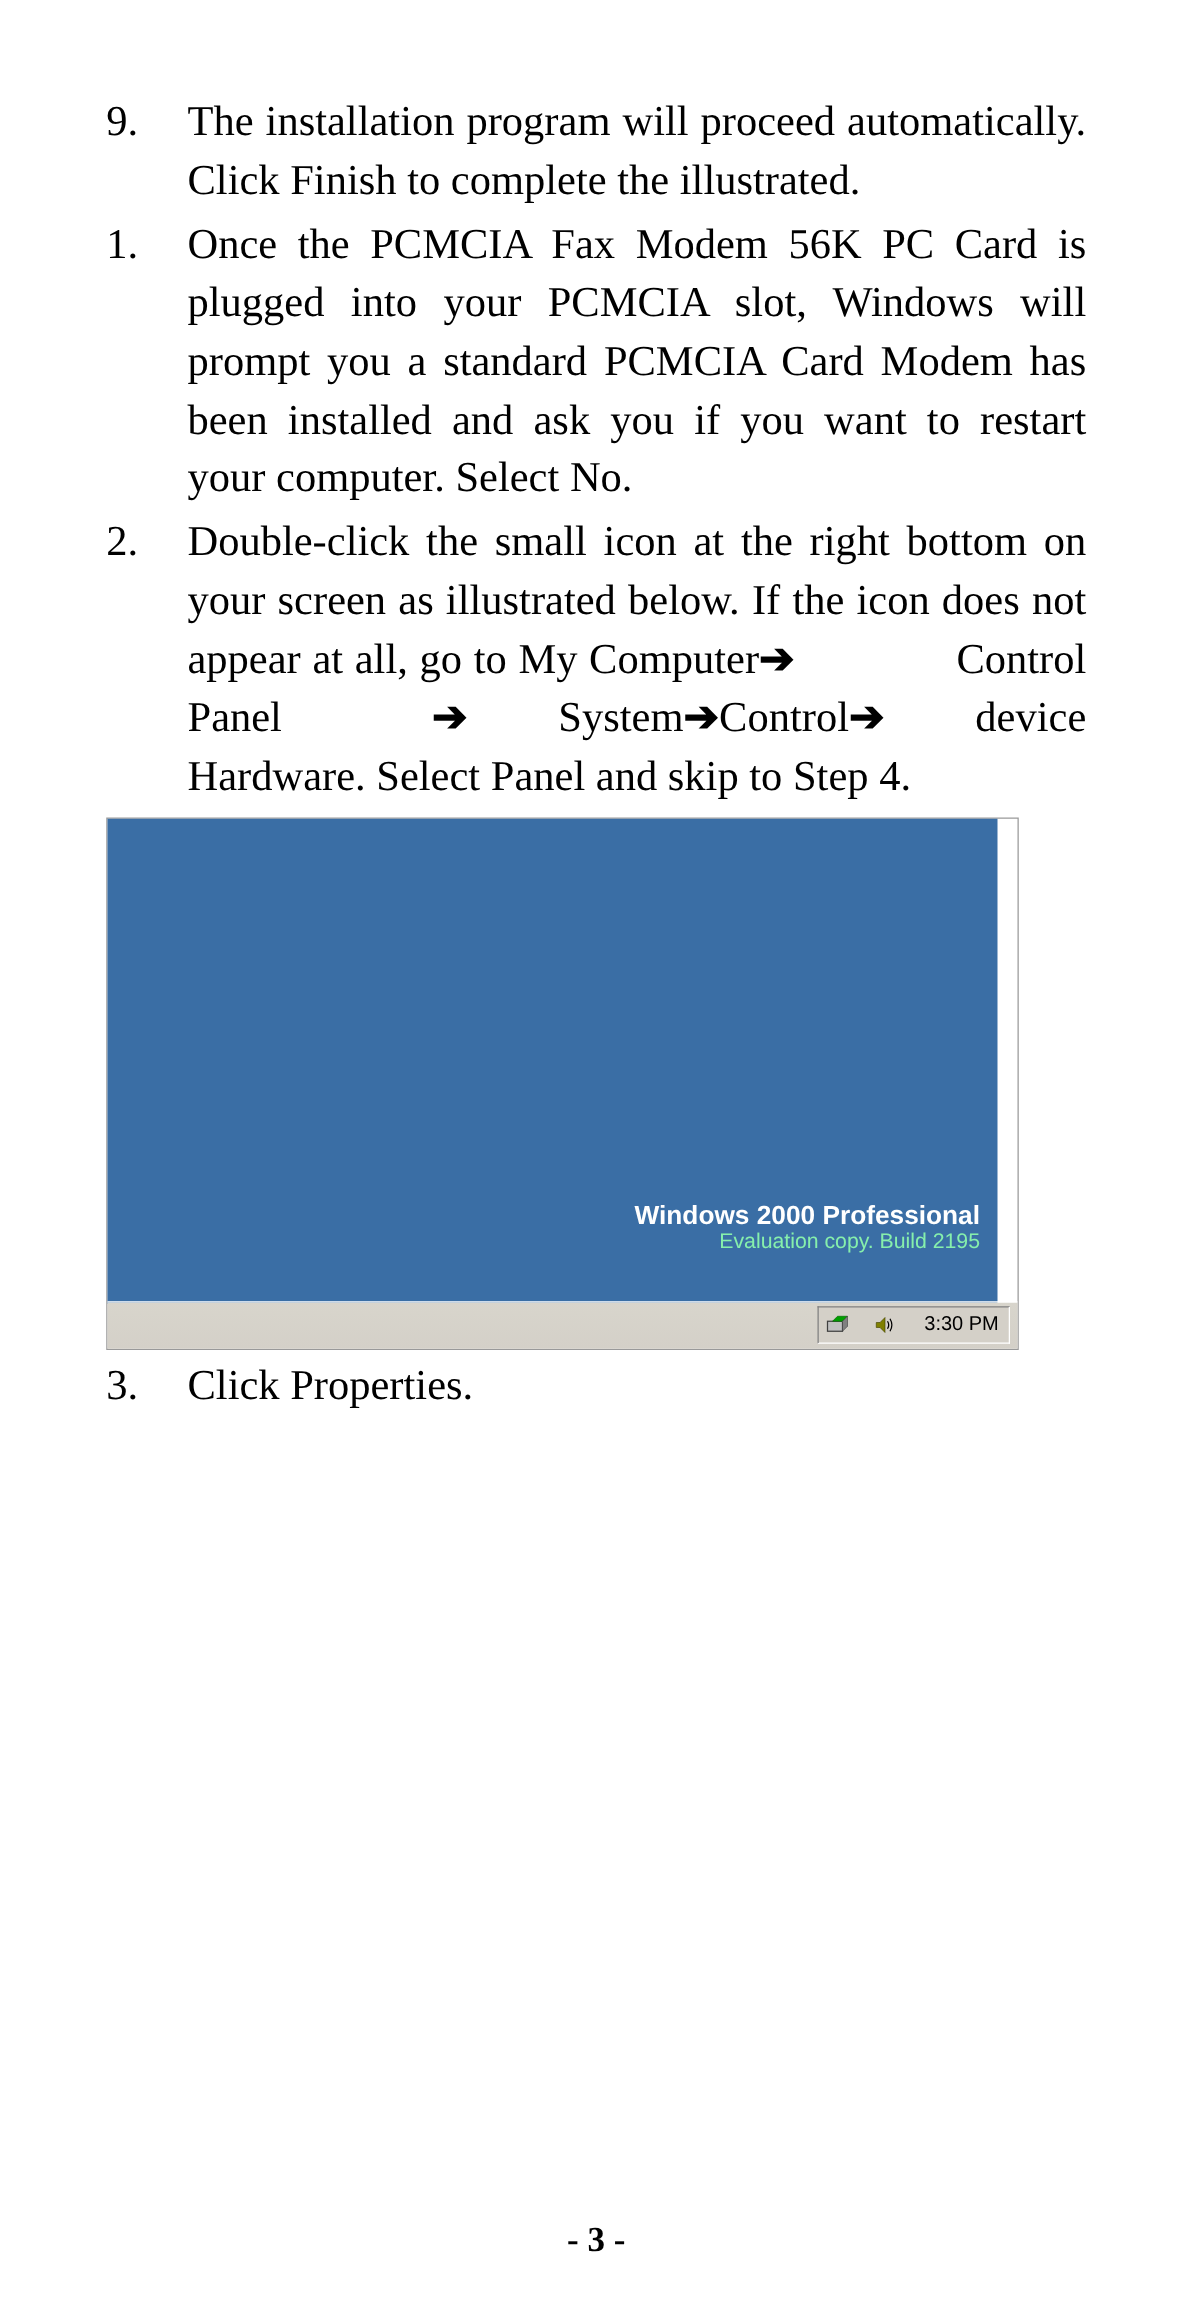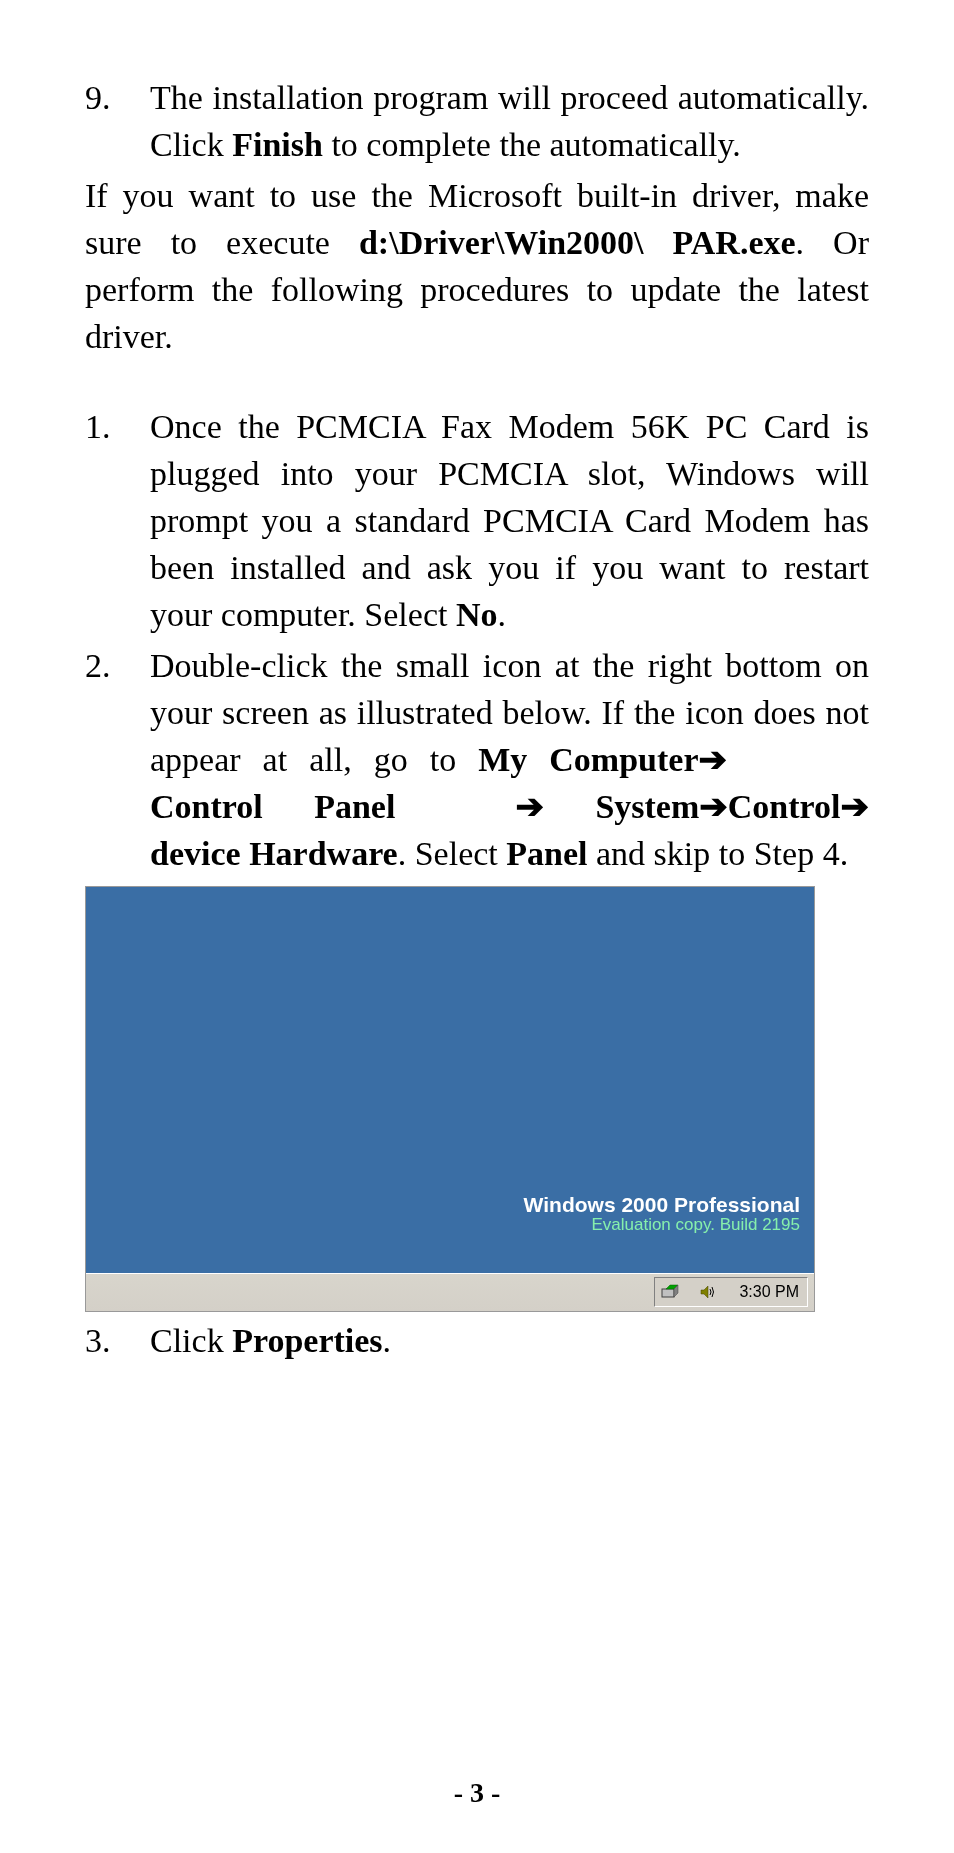--- a/index.html
+++ b/index.html
@@ -39,38 +39,38 @@
     margin-top: 20px;
     margin-bottom: 18px;
   }
   .para {
     font-size: 34px;
     line-height: 1.38;
     text-align: justify;
     margin-bottom: 44px;
   }
   .bold {
-    font-weight: bold;
+    font-weight: normal;
   }
   .arrow {
     font-weight: bold;
   }
   .screenshot {
     margin-left: 0px;
     margin-top: 8px;
     width: 730px;
     height: 426px;
     position: relative;
     border: 1px solid #999;
   }
   .desktop-bg {
     position: absolute;
     top: 0;
     left: 0;
-    right: 0;
+    right: 16px;
     height: 388px;
     background: #3a6ea5;
   }
   .watermark-title {
     position: absolute;
     right: 14px;
     bottom: 58px;
     color: #ffffff;
     font-family: Tahoma, Arial, sans-serif;
     font-weight: bold;
@@ -140,28 +140,25 @@
   }
 </style>
 </head>
 <body>
 
 <div class="content">
 
   <div class="list-item">
     <div class="list-num">9.</div>
     <div class="list-text">
-      <span>The installation program will proceed automatically. Click </span><span class="bold">Finish</span><span> to complete the automatically.</span>
-    </div>
-  </div>
-
-
-  <div class="para">
-    <span>If you want to use the Microsoft built-in driver, make sure to execute </span><span class="bold">d:\Driver\Win2000\ PAR.exe</span><span>.  Or perform the following procedures to update the latest driver.</span>
-  </div>
+      <span>The installation program will proceed automatically. Click </span><span class="bold">Finish</span><span> to complete the illustrated.</span>
+    </div>
+  </div>
+
+
 
   <div class="list-item">
     <div class="list-num">1.</div>
     <div class="list-text">
       <span>Once the PCMCIA Fax Modem 56K PC Card is plugged into your PCMCIA slot, Windows will prompt you a standard PCMCIA Card Modem has been installed and ask you if you want to restart your computer. Select </span><span class="bold">No</span><span>.</span>
     </div>
   </div>
 
   <div class="list-item">
     <div class="list-num">2.</div>

